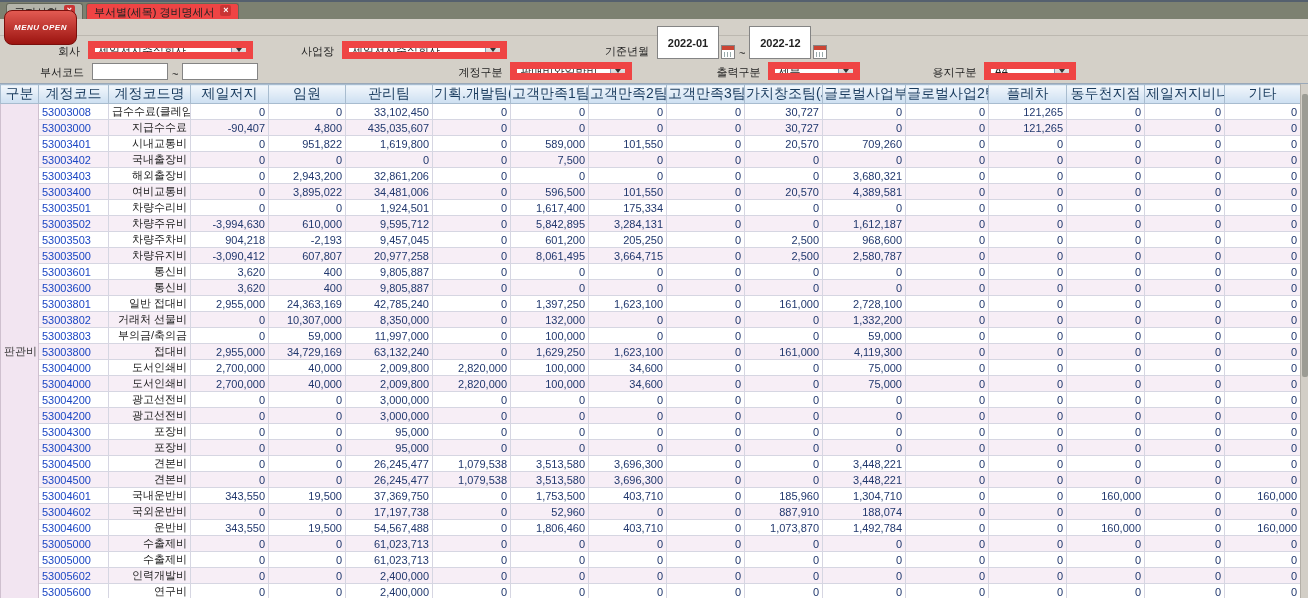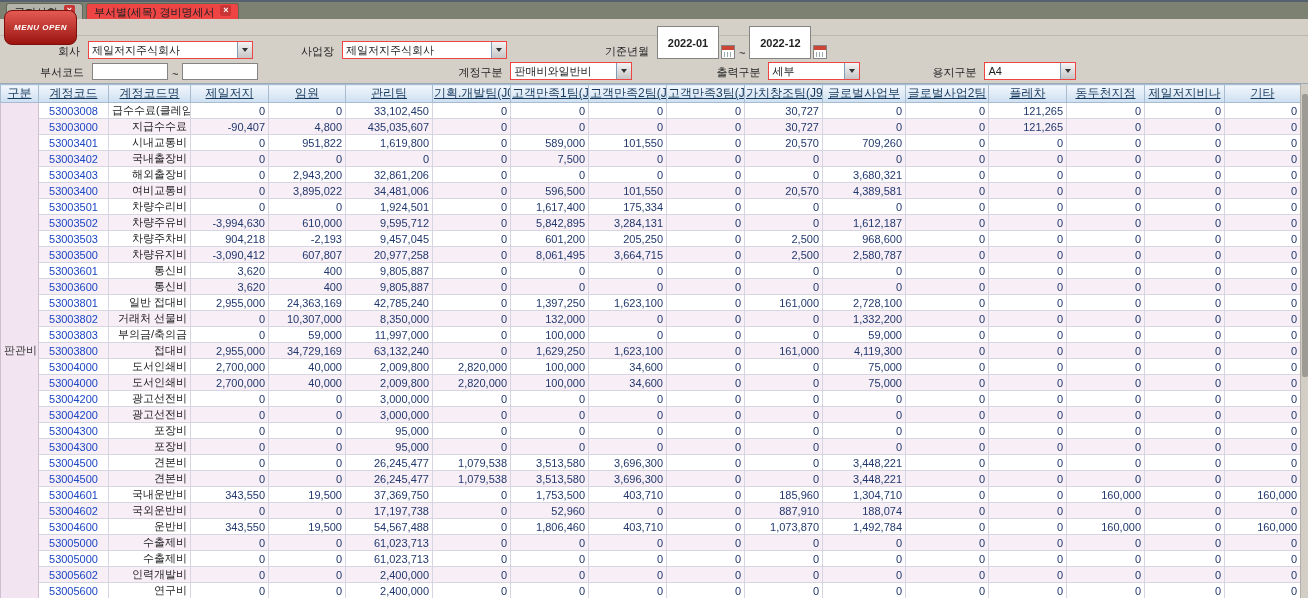--- a/index.html
+++ b/index.html
@@ -33,21 +33,21 @@
     background:linear-gradient(#e25a52,#9c1410); color:#fff; font-size:8px;
     font-weight:bold; font-style:italic; letter-spacing:.5px;
     padding:12px 9px; border-radius:8px; border:1px solid #7a0f0c; cursor:pointer;
   }
 
   
   .filters { flex:0 0 auto; padding:2px 0 3px 0; }
   .filter-row { display:flex; align-items:flex-end; height:21px; }
   .flabel { white-space:nowrap; }
   .combo {
-    height:18px; background:#fff; border:1px solid #ef4444; display:flex;
+    height:18px; background:#fff; border:7px solid #ef4444; display:flex;
     align-items:center; justify-content:space-between; padding-left:3px;
     white-space:nowrap; overflow:hidden; cursor:default;
   }
   .combo-arrow {
     width:15px; height:16px; margin-left:4px; flex:0 0 auto;
     background:linear-gradient(#f4f4f4,#c6c6c6); border-left:1px solid #7f9db9;
     display:flex; align-items:center; justify-content:center;
   }
   .tri { width:0; height:0; border-left:3px solid transparent;
     border-right:3px solid transparent; border-top:4px solid #333; }
@@ -65,26 +65,26 @@
     font-size:11px; padding:0 3px; font-family:inherit; }
   .tilde { margin:0 4px; }
 
   
   .table-wrap { position:relative; flex:1 1 auto; overflow:hidden;
     border-top:1px solid #9aa8b8; background:#fff; }
   table { border-collapse:collapse; table-layout:fixed; width:1300px; font-size:11px; }
   th {
     background:linear-gradient(#f2f7fc,#cddff1); border:1px solid #a8bccf;
     height:14px; font-weight:normal; color:#17395c; padding:0 1px;
-    white-space:nowrap; overflow:hidden; font-size:12px;text-decoration:underline;
+    white-space:nowrap; overflow:hidden; font-size:14px;
   }
   td { border:1px solid #d6d6e2; height:15px; padding:0 3px;
     white-space:nowrap; overflow:hidden; background:#fff; }
   tr.alt td { background:#f7eef6; }
-  td.code { color:#1b46c4; text-align:center; }
+  td.code { color:#1b46c4; }
   td.name { text-align:right; color:#222; }
   td.num { text-align:right; color:#21386e; }
   td.group-cell { background:#f2e5f1 !important; text-align:right; color:#333;
     border:1px solid #cfc0cf; }
   tr.subtotal-row td { background:#e3dcec; }
   tr.subtotal-row td.summary-label { text-align:left; color:#222; }
   .vscroll { position:absolute; right:0; top:0; width:8px; height:100%;
     background:#d2cec6; border-left:1px solid #b4b0a8; }
   .vscroll .thumb { position:absolute; top:10px; left:1px; width:6px; height:55%;
     background:#9c9c94; border-radius:2px; }

